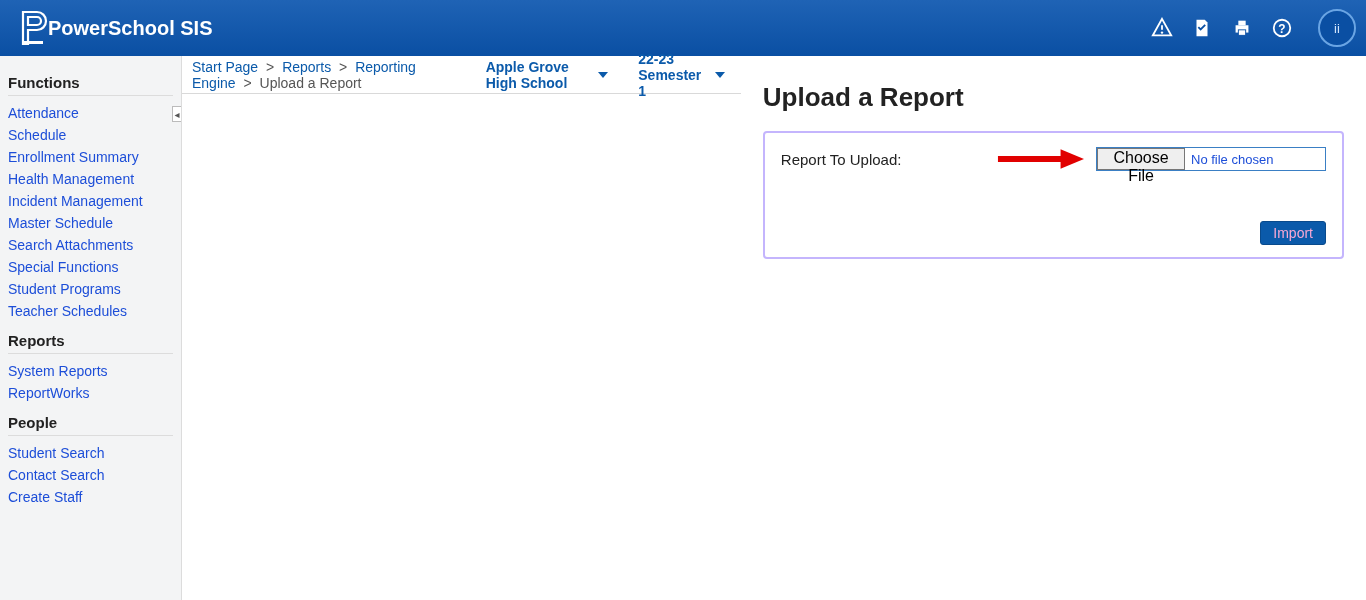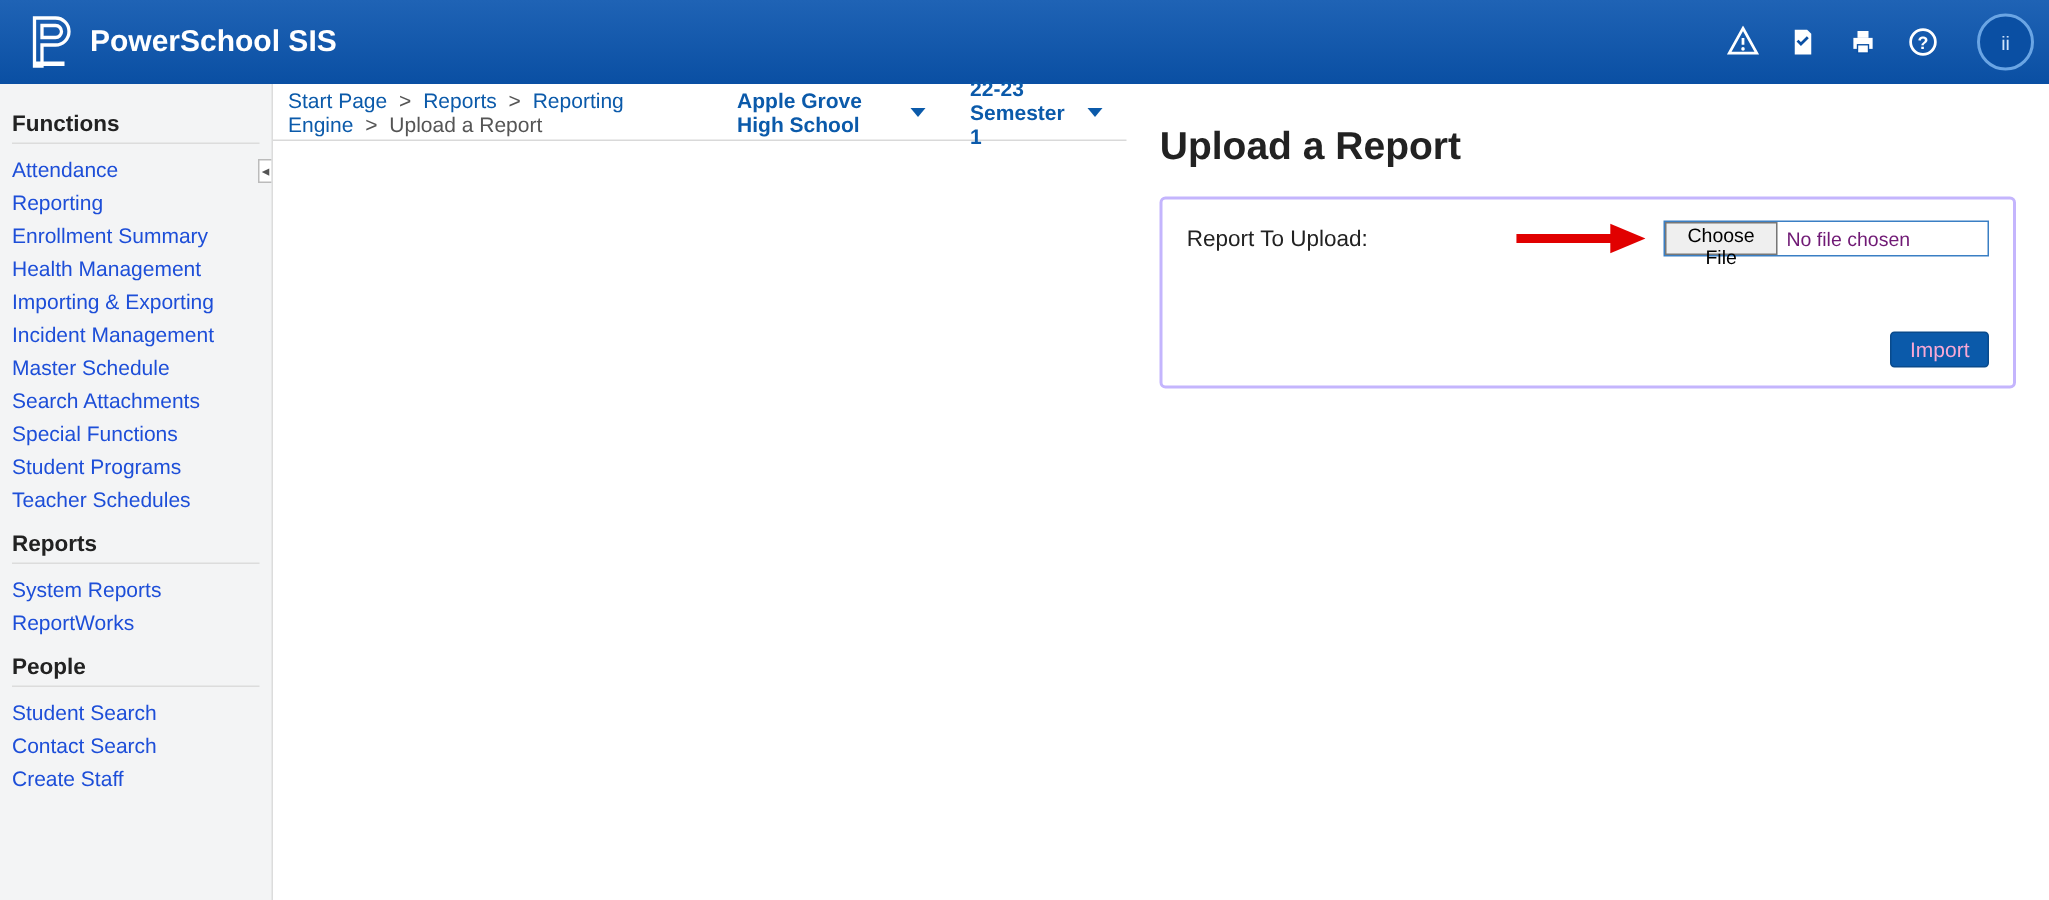--- a/index.html
+++ b/index.html
@@ -1,20 +1,20 @@
 <!DOCTYPE html>
 <html><head>
   <meta charset="utf-8">
   <style>
     * { box-sizing: border-box; margin: 0; padding: 0; }
     body { font-family: Arial, Helvetica, sans-serif; font-size: 14px; color: #333; background: #fff; width: 1366px; height: 600px; overflow: hidden; }
 
     
     .header { background: linear-gradient(to bottom, #1f63b5 0%, #0a4fa3 100%); height: 56px; display: flex; align-items: center; padding: 0 10px 0 18px; color: #fff; }
-    .logo-wrap { display: flex; align-items: center; gap: 12px; }
+    .logo-wrap { display: flex; align-items: center; }
     .logo-icon { width: 30px; height: 36px; }
     .logo-text { font-size: 20px; font-weight: bold; color: #fff; }
     .header-spacer { flex: 1; }
     .header-icons { display: flex; align-items: center; gap: 16px; }
     .hdr-icon { width: 24px; height: 24px; display: flex; align-items: center; justify-content: center; cursor: pointer; color: #fff; }
     .avatar { width: 38px; height: 38px; border: 2px solid #6aa5e4; border-radius: 50%; background: #0a4fa3; display: flex; align-items: center; justify-content: center; font-size: 13px; color: #cfe3fb; cursor: pointer; margin-left: 8px; }
 
     
     .layout { display: flex; height: calc(600px - 56px); }
     .sidebar { width: 182px; background: #f3f4f5; border-right: 1px solid #dcdcdc; padding: 10px 0 0 8px; position: relative; overflow: hidden; }
@@ -37,22 +37,22 @@
     .content { padding: 26px 22px 0 22px; }
     .page-title { font-size: 26px; font-weight: bold; color: #222; margin-bottom: 18px; }
 
     .card { border: 2px solid #c4b5fd; border-radius: 4px; padding: 12px 16px 12px 16px; position: relative; }
     .form-row { display: flex; align-items: center; min-height: 28px; }
     .form-label { width: 230px; color: #222; font-size: 15px; }
     .arrow-wrap { width: 100px; display: flex; align-items: center; justify-content: flex-end; padding-right: 12px; }
     .arrow-svg { width: 90px; height: 22px; }
 
     .file-input-box { display: inline-flex; align-items: center; border: 1px solid #3a7fc4; height: 24px; background: #fff; }
-    .choose-btn { border: 1px solid #777; background: #efefef; height: 22px; padding: 0 8px; font-size: 13px; cursor: pointer; margin-left: 0; }
-    .file-status { padding: 0 10px 0 6px; font-size: 13px; color: #701a75; min-width: 140px; }
+    .choose-btn { border: 1px solid #777; background: #efefef; height: 22px; padding: 0 8px; font-size: 16px; cursor: pointer; margin-left: 0; }
+    .file-status { padding: 0 10px 0 6px; font-size: 13px; color: #1d4ed8; min-width: 140px; }
 
     .import-row { display: flex; justify-content: flex-end; margin-top: 48px; }
     .import-btn { background: #0b5aaa; color: #f9a8d4; border: 1px solid #094a8c; border-radius: 3px; padding: 3px 12px; font-size: 14px; cursor: pointer; }
   </style>
 </head>
 <body>
 
 <div class="header">
   <div class="logo-wrap">
     <span class="logo-icon">
@@ -98,24 +98,23 @@
 </div>
 
 <div class="layout">
 
   <div class="sidebar">
     <div class="collapse-handle">◂</div>
 
     <div class="side-heading">Functions</div>
     <div class="side-group">
       <a class="side-link">Attendance</a>
-      <a class="side-link">Reporting</a>
+      <a class="side-link">Schedule</a>
       <a class="side-link">Enrollment Summary</a>
       <a class="side-link">Health Management</a>
-      <a class="side-link">Importing &amp; Exporting</a>
       <a class="side-link">Incident Management</a>
       <a class="side-link">Master Schedule</a>
       <a class="side-link">Search Attachments</a>
       <a class="side-link">Special Functions</a>
       <a class="side-link">Student Programs</a>
       <a class="side-link">Teacher Schedules</a>
     </div>
 
     <div class="side-heading">Reports</div>
     <div class="side-group">

